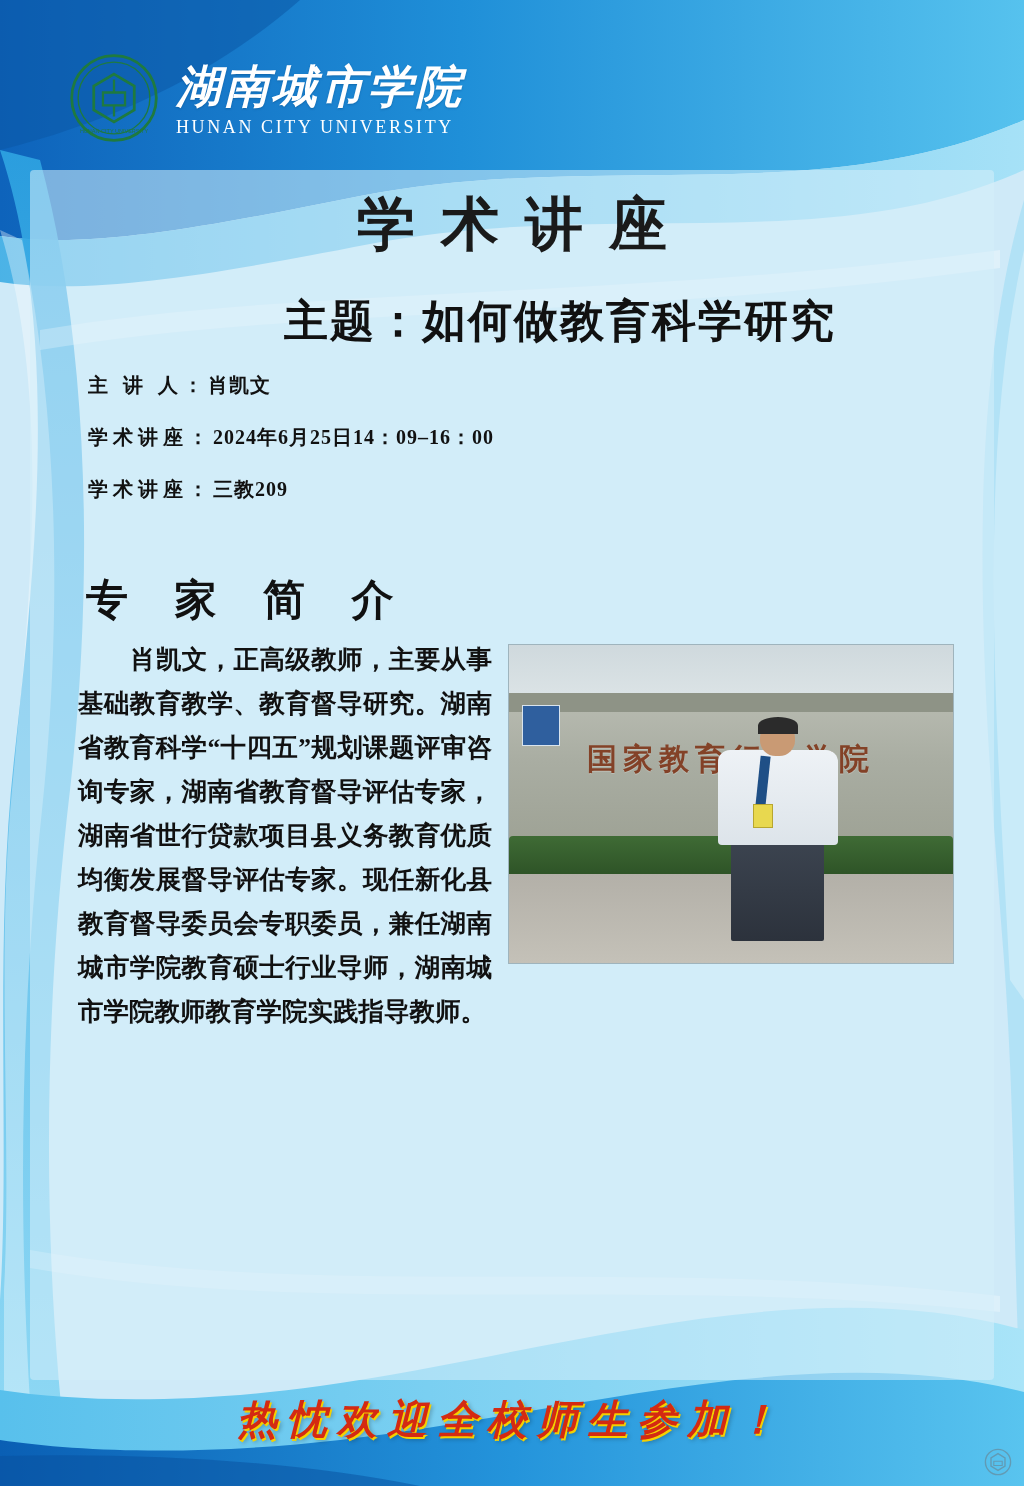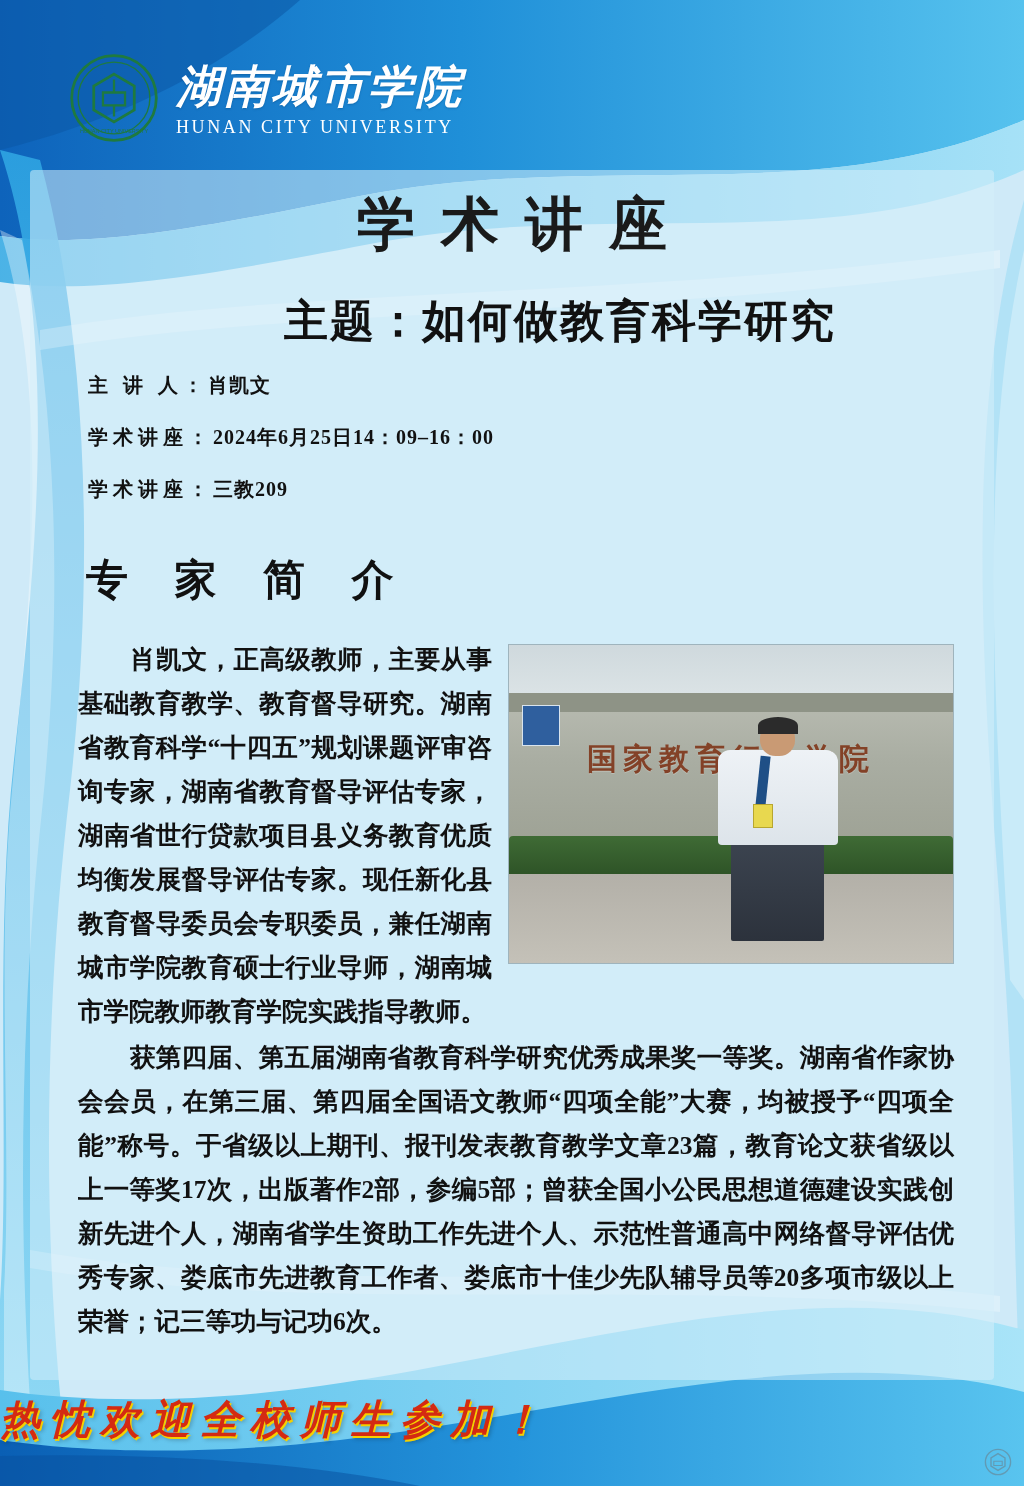--- a/index.html
+++ b/index.html
@@ -124,21 +124,21 @@
     letter-spacing: 1px;
     white-space: nowrap;
   }
   .info-label {
     letter-spacing: 5px;
   }
 
   .section-heading {
     position: absolute;
     left: 86px;
-    top: 552px;
+    top: 572px;
     font-size: 42px;
     font-weight: bold;
     color: #111111;
     letter-spacing: 18px;
     z-index: 5;
   }
 
   
   .bio {
     position: absolute;
@@ -237,20 +237,21 @@
     position:absolute; left:55%; top:50%; width:4%; height:7%;
     background:#e8d84f; border:1px solid #b8a62f;
   }
 
   
   .slogan {
     position: absolute;
     left: 0;
     top: 1392px;
     width: 1024px;
+    text-align: center;
     font-size: 40px;
     font-weight: bold;
     font-style: italic;
     letter-spacing: 10px;
     color: #d42a12;
     text-shadow: 1.5px 1.5px 0 #f5d000, 3px 3px 4px rgba(0,0,0,0.25);
     z-index: 6;
     font-family: "Liberation Serif", serif;
   }
 
@@ -361,21 +362,20 @@
       <div class="ph-hedge"></div>
       <div class="ph-ground"></div>
       <div class="ph-person-legs"></div>
       <div class="ph-person-body"></div>
       <div class="ph-lanyard"></div>
       <div class="ph-badge"></div>
       <div class="ph-person-head"></div>
       <div class="ph-person-hair"></div>
     </div>
     <p>肖凯文，正高级教师，主要从事基础教育教学、教育督导研究。湖南省教育科学“十四五”规划课题评审咨询专家，湖南省教育督导评估专家，湖南省世行贷款项目县义务教育优质均衡发展督导评估专家。现任新化县教育督导委员会专职委员，兼任湖南城市学院教育硕士行业导师，湖南城市学院教师教育学院实践指导教师。</p>
-    <p>获第四届、第五届湖南省教育科学研究优秀成果奖一等奖。湖南省作家协会会员，在第三届、第四届全国语文教师“四项全能”大赛，均被授予“四项全能”称号。于省级以上期刊、报刊发表教育教学文章23篇，教育论文获省级以上一等奖17次，出版著作2部，参编5部；曾获全国小公民思想道德建设实践创新先进个人，湖南省学生资助工作先进个人、示范性普通高中网络督导评估优秀专家、娄底市先进教育工作者、娄底市十佳少先队辅导员等20多项市级以上荣誉；记三等功与记功6次。</p>
   </div>
 
   <div class="slogan">热忱欢迎全校师生参加！</div>
 
   <svg class="corner-mark" viewBox="0 0 40 40">
     <circle cx="20" cy="20" r="18" fill="none" stroke="#6b7c86" stroke-width="2"></circle>
     <path d="M20 8 L30 14 L30 26 L20 32 L10 26 L10 14 Z" fill="none" stroke="#6b7c86" stroke-width="2"></path>
     <path d="M14 19 L26 19 L26 25 L14 25 Z" fill="none" stroke="#6b7c86" stroke-width="1.6"></path>
   </svg>
 

